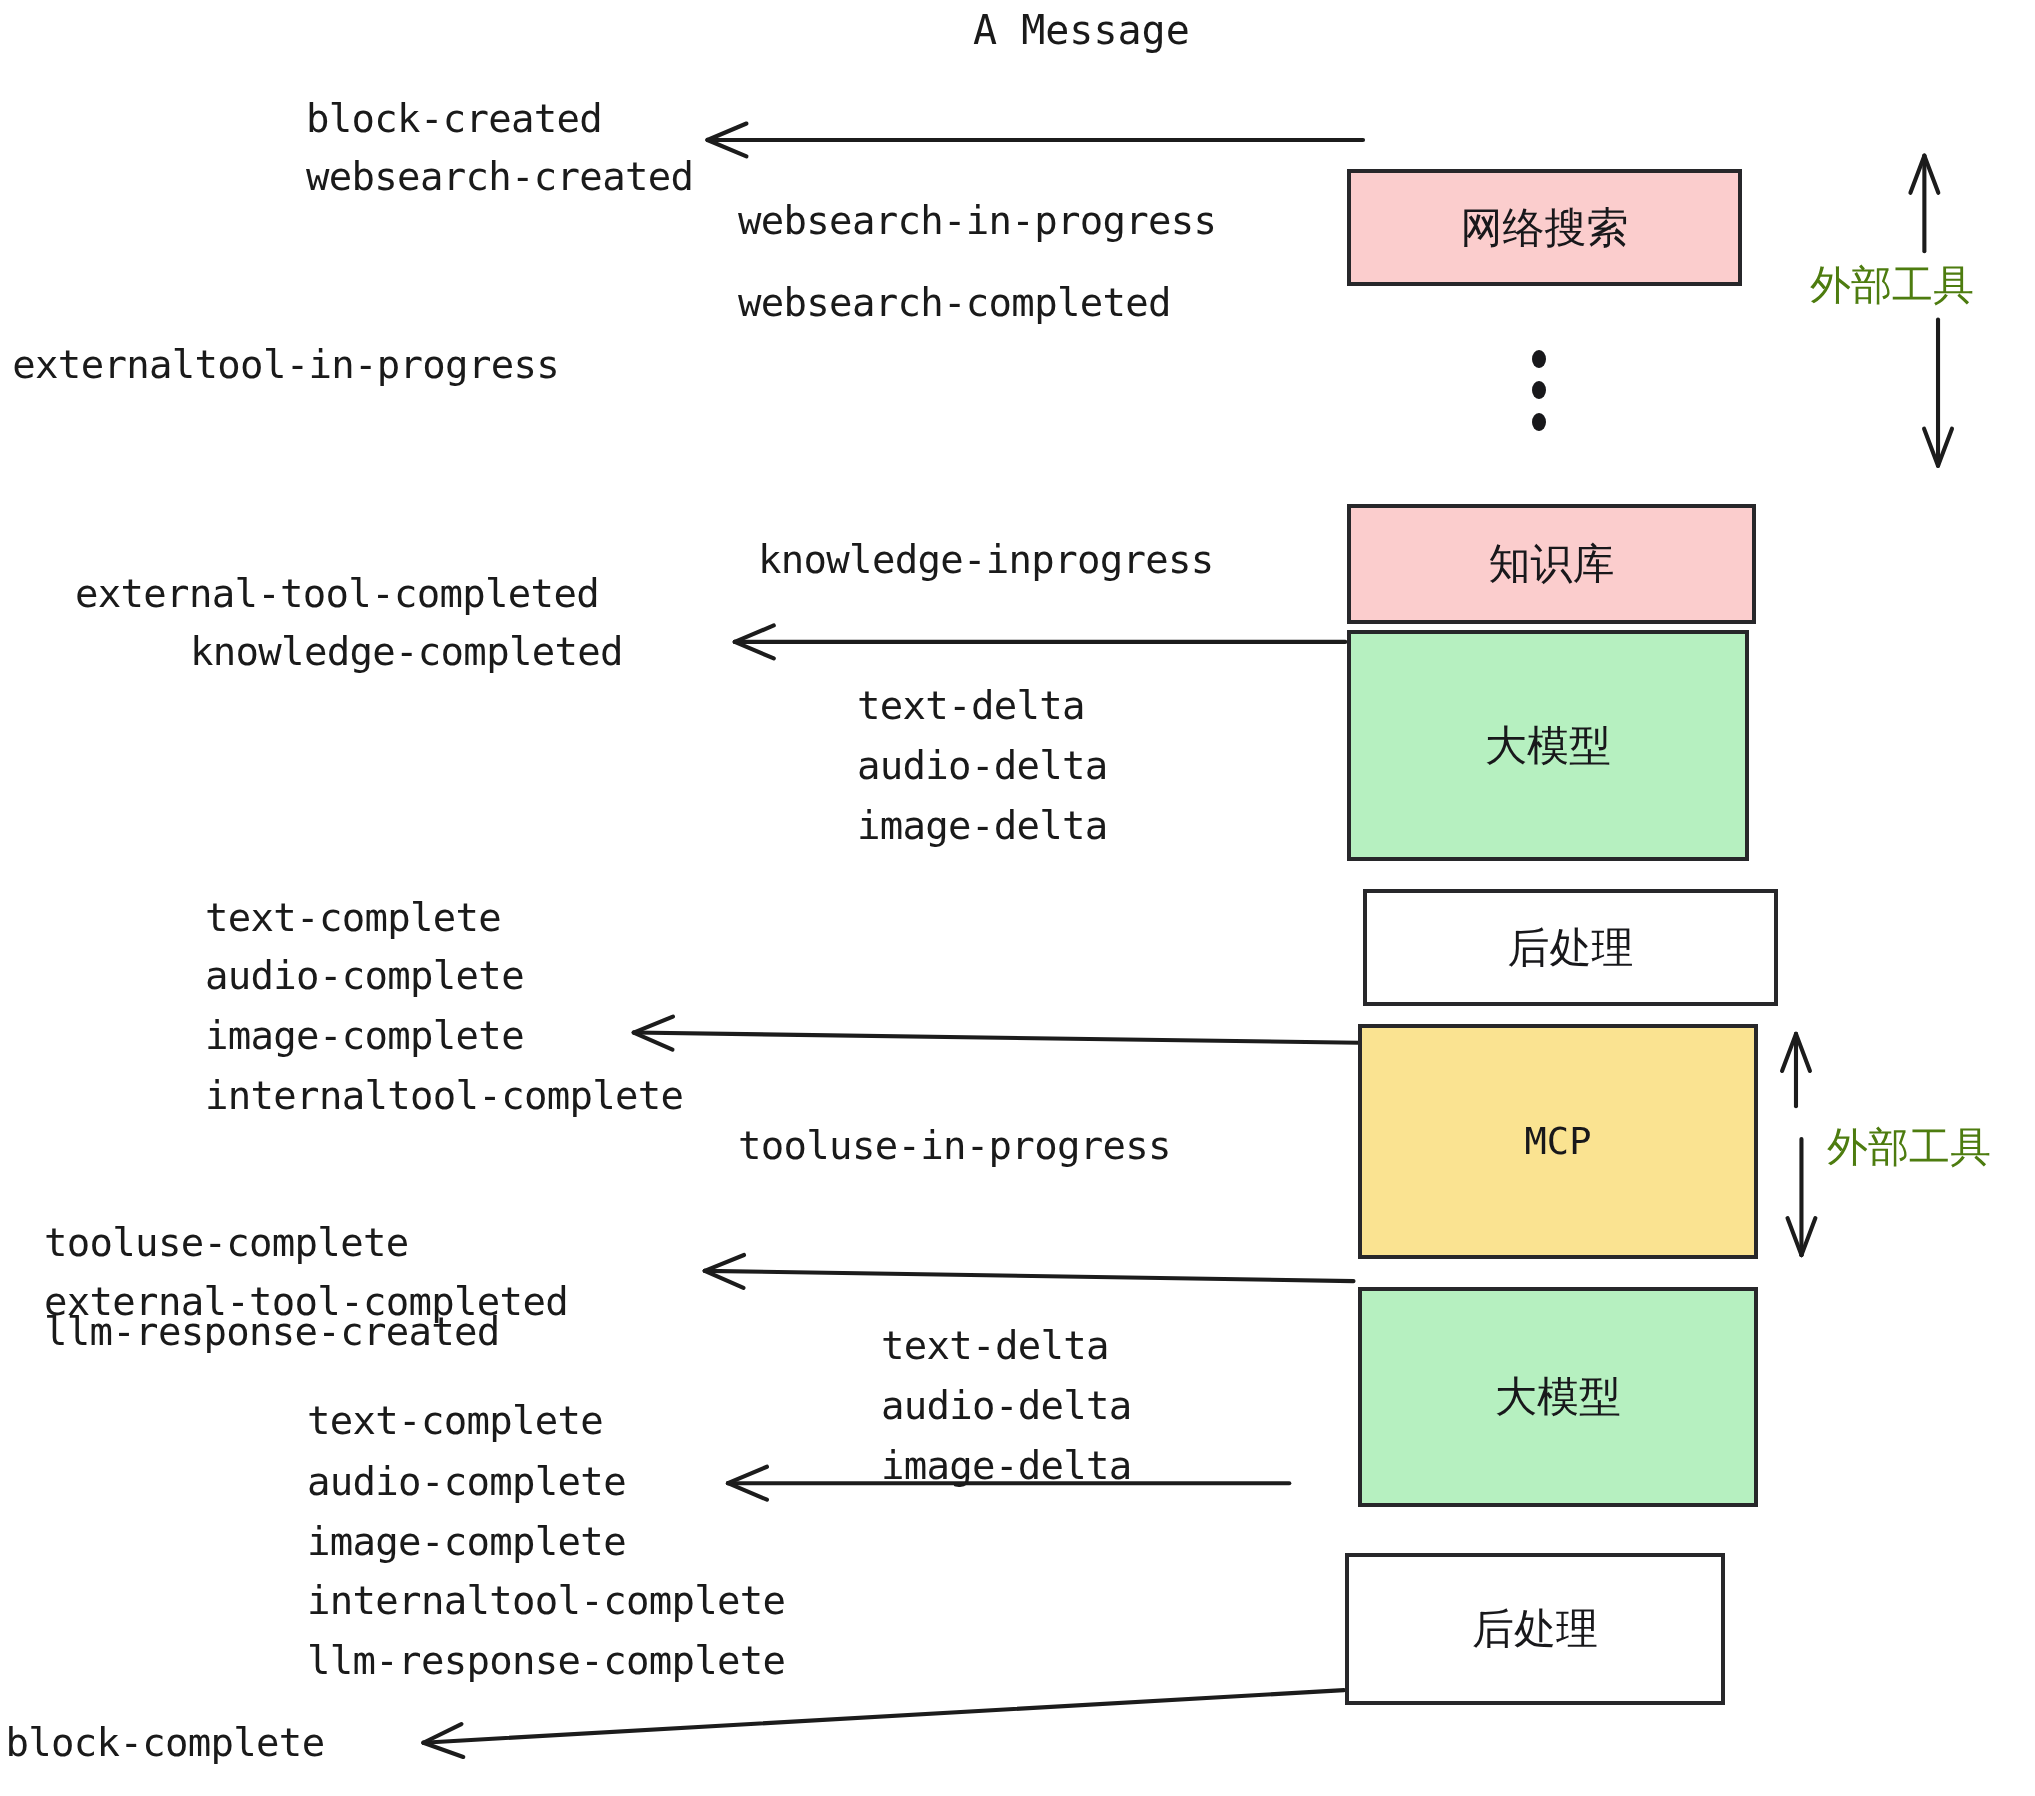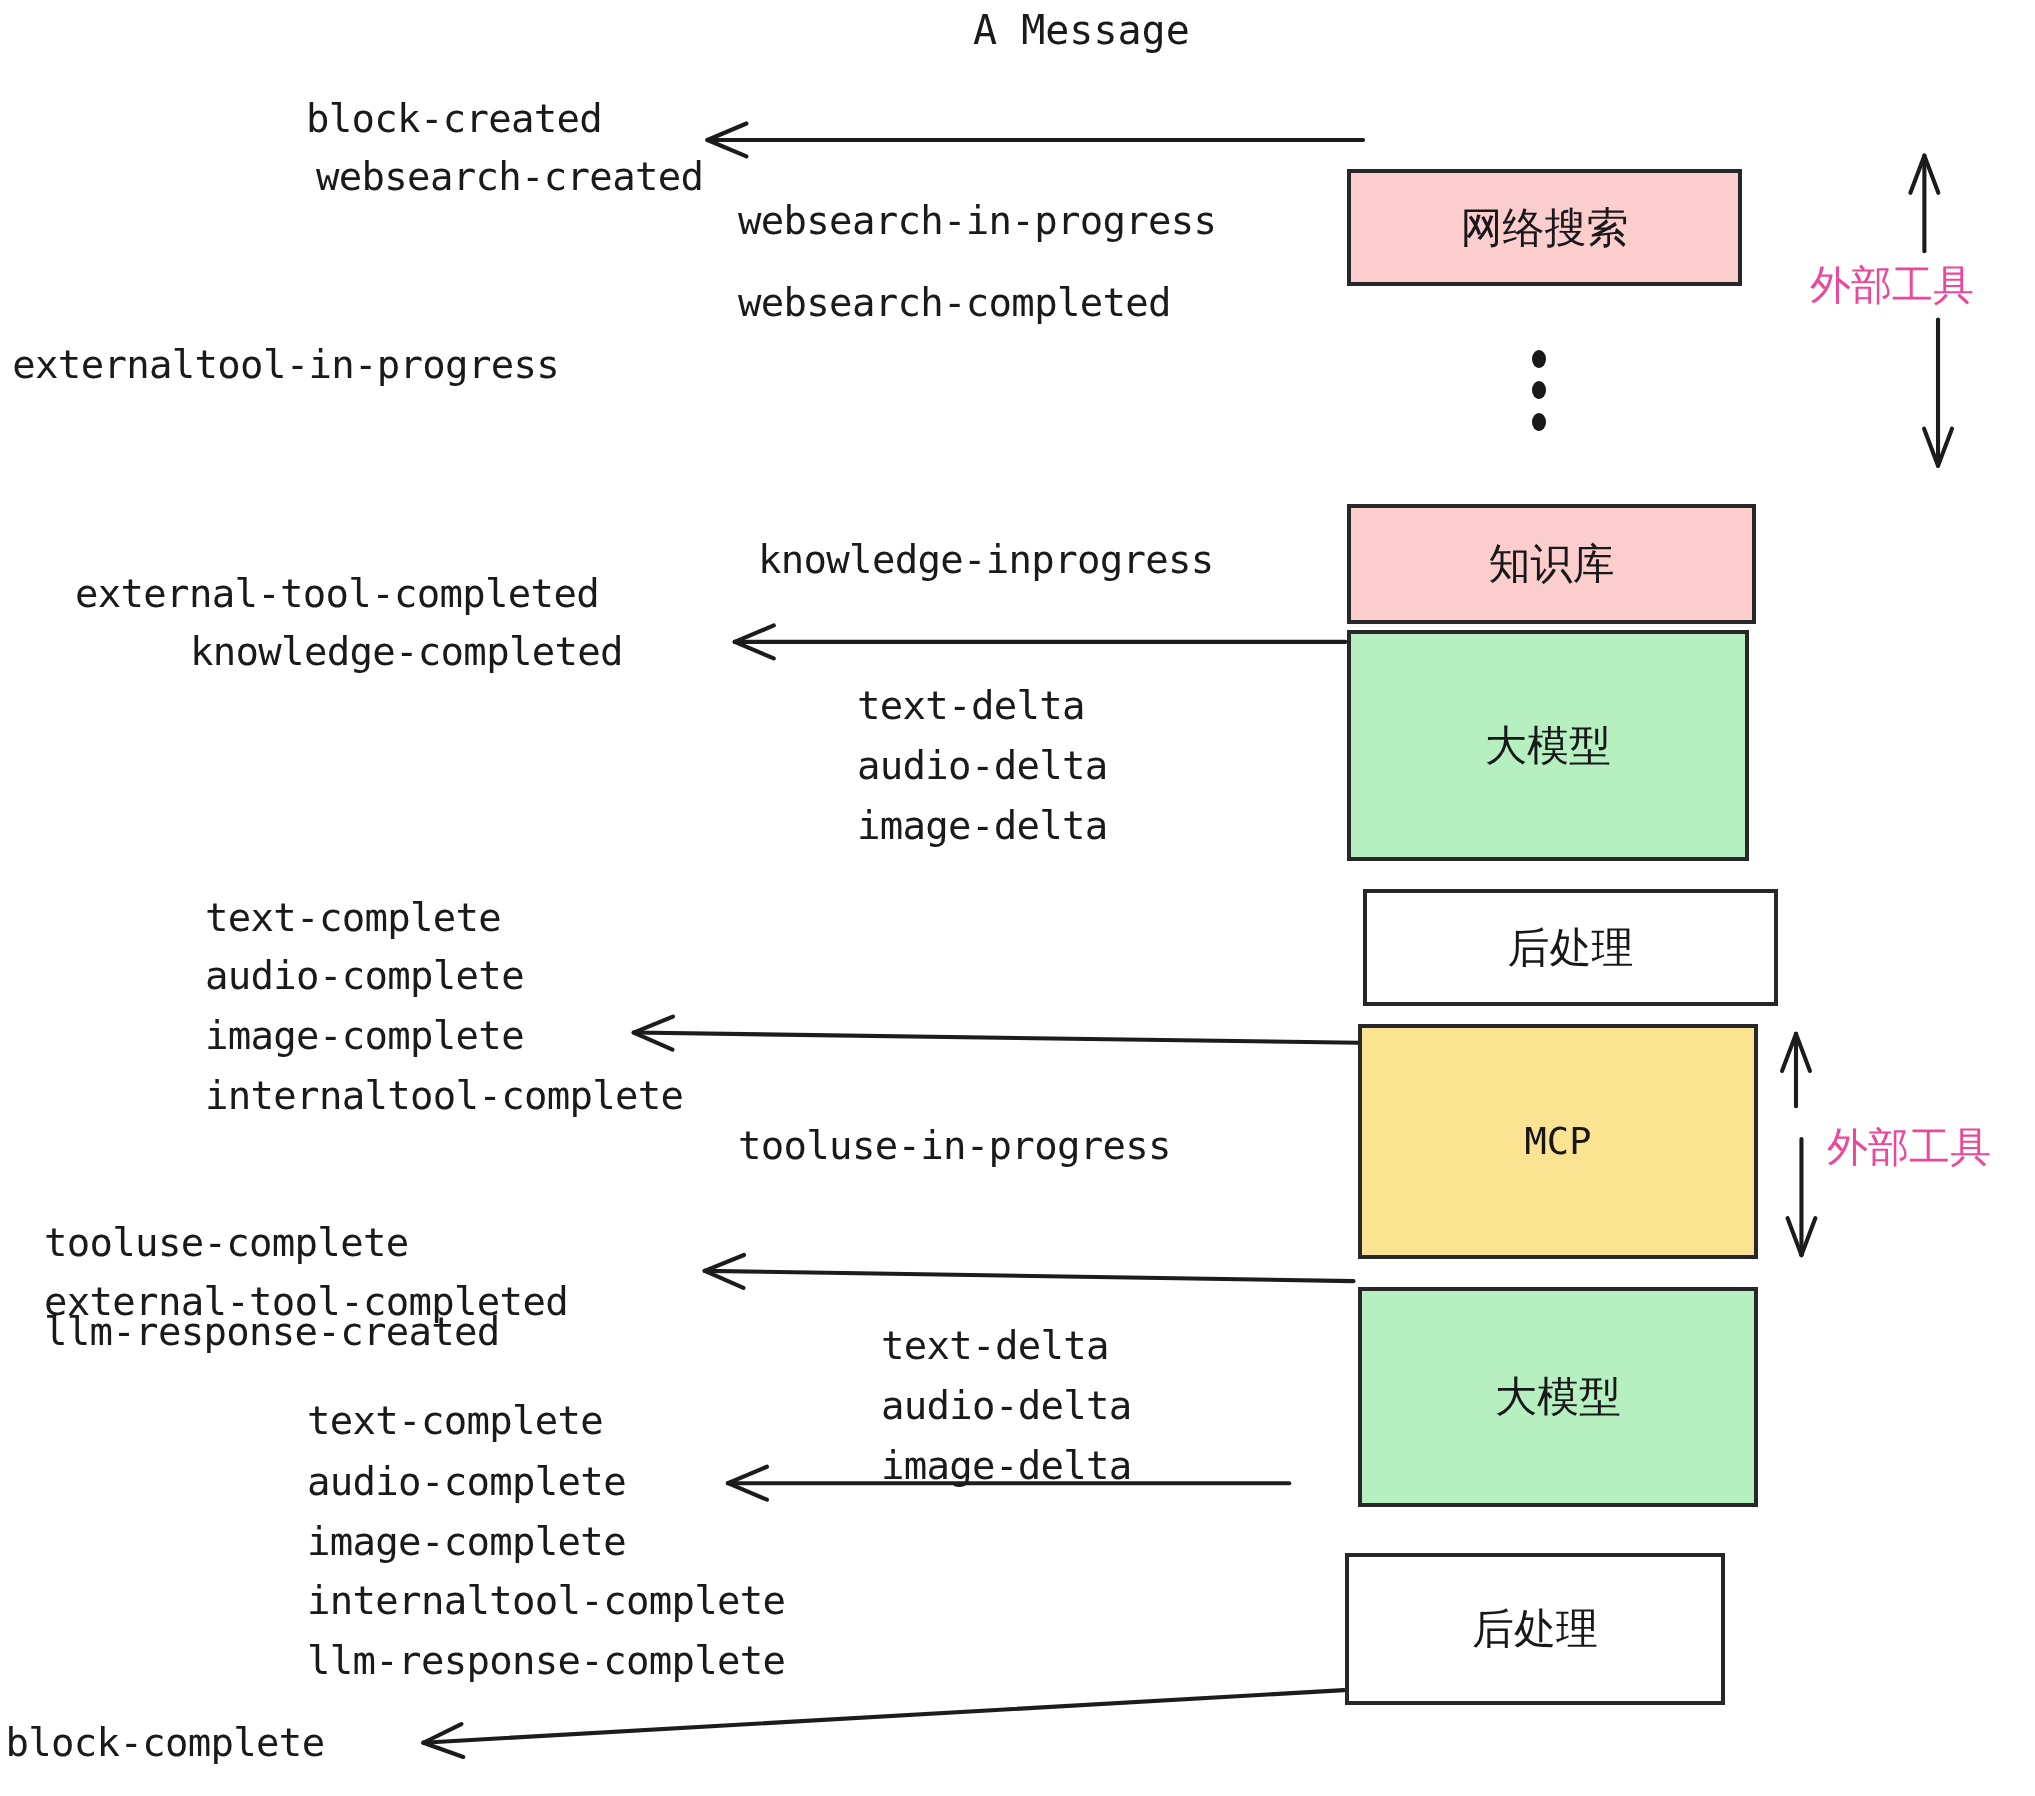--- a/index.html
+++ b/index.html
@@ -30,21 +30,21 @@
     display:flex; align-items:center; justify-content:center;
     font-family:"DejaVu Sans", sans-serif;
     font-size:42px;
     color:#18181b;
   }
   .box.mono { font-family:"DejaVu Sans Mono", monospace; font-size:37px; }
   .side-lbl {
     position:absolute;
     font-family:"DejaVu Sans", sans-serif;
     font-size:41px;
-    color:#ec4899;
+    color:#4d7c0f;
     white-space:pre;
   }
   .dot {
     position:absolute;
     width:13.7px; height:18px;
     border-radius:50%;
     background:#18181b;
   }
   svg.arrows { position:absolute; left:0; top:0; width:2035px; height:1796px; pointer-events:none; }
 </style>
@@ -128,21 +128,21 @@
       </div>
       <div class="box" style="left: 1358px; top: 1287px; width: 400px; height: 220px; background: rgb(182, 240, 192);">
         <span>大模型</span>
       </div>
       <div class="box" style="left: 1345px; top: 1553px; width: 380px; height: 152px; background: rgb(255, 255, 255);">
         <span>后处理</span>
       </div>
     </div>
   <div id="events-host">
       <div class="lbl" style="left: 306px; top: 99px;">block-created</div>
-      <div class="lbl" style="left: 316px; top: 157px;">websearch-created</div>
+      <div class="lbl" style="left: 306px; top: 157px;">websearch-created</div>
       <div class="lbl" style="left: 738px; top: 201px;">websearch-in-progress</div>
       <div class="lbl" style="left: 738px; top: 283px;">websearch-completed</div>
       <div class="lbl" style="left: 12.3px; top: 345px;">externaltool-in-progress</div>
       <div class="lbl" style="left: 758px; top: 540px;">knowledge-inprogress</div>
       <div class="lbl" style="left: 75px; top: 574px;">external-tool-completed</div>
       <div class="lbl" style="left: 190px; top: 632px;">knowledge-completed</div>
       <div class="lbl" style="left: 857px; top: 686px;">text-delta</div>
       <div class="lbl" style="left: 857px; top: 746px;">audio-delta</div>
       <div class="lbl" style="left: 857px; top: 806px;">image-delta</div>
       <div class="lbl" style="left: 205px; top: 898px;">text-complete</div>

